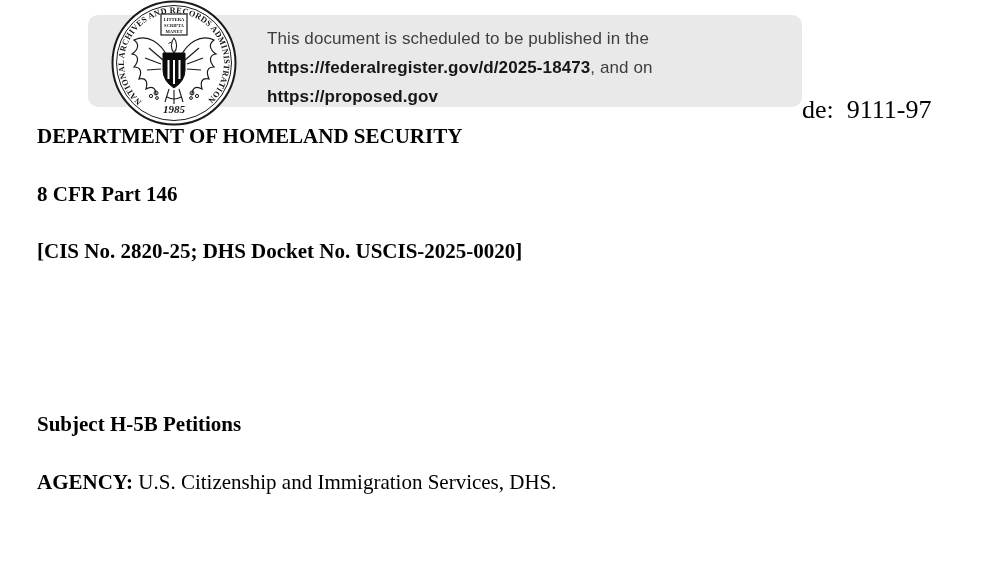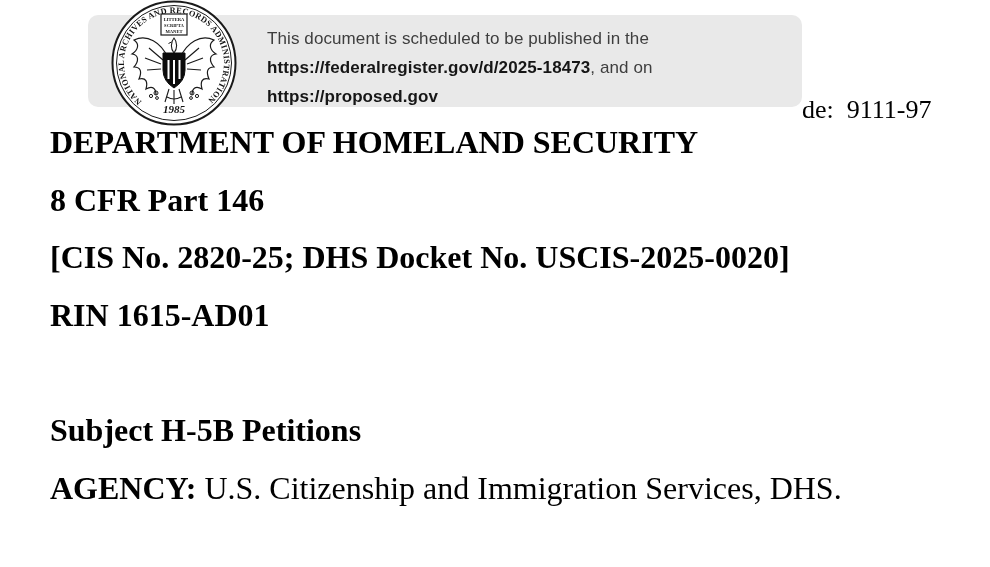--- a/index.html
+++ b/index.html
@@ -60,22 +60,22 @@
     font-size: 26px;
     line-height: 1;
     color: #000;
     white-space: pre;
     margin-top: 31px;
   }
 
   
   .doc-line {
     position: absolute;
-    left: 50px;
-    font-size: 32px;
+    left: 37px;
+    font-size: 21px;
     line-height: 1;
     white-space: nowrap;
     color: #000;
   }
   .bold { font-weight: bold; }
 </style>
 </head>
 <body>
 
 <div class="page">
@@ -140,17 +140,16 @@
         <text x="63" y="33" text-anchor="middle" font-family="Liberation Serif, serif" font-size="4.6" font-weight="bold" fill="#111">MANET</text>
       </g>
     </svg>
   </div>
 
   <div class="billing">de:  9111-97</div>
 
   <div class="doc-line bold" style="top:126px">DEPARTMENT OF HOMELAND SECURITY</div>
   <div class="doc-line bold" style="top:184px">8 CFR Part 146</div>
   <div class="doc-line bold" style="top:241px">[CIS No. 2820-25; DHS Docket No. USCIS-2025-0020]</div>
-  <div class="doc-line bold" style="top:299px">RIN 1615-AD01</div>
   <div class="doc-line bold" style="top:414px">Subject H-5B Petitions</div>
   <div class="doc-line" style="top:472px"><span class="bold">AGENCY:</span><span> U.S. Citizenship and Immigration Services, DHS.</span></div>
 
 </div>
 
 </body></html>

